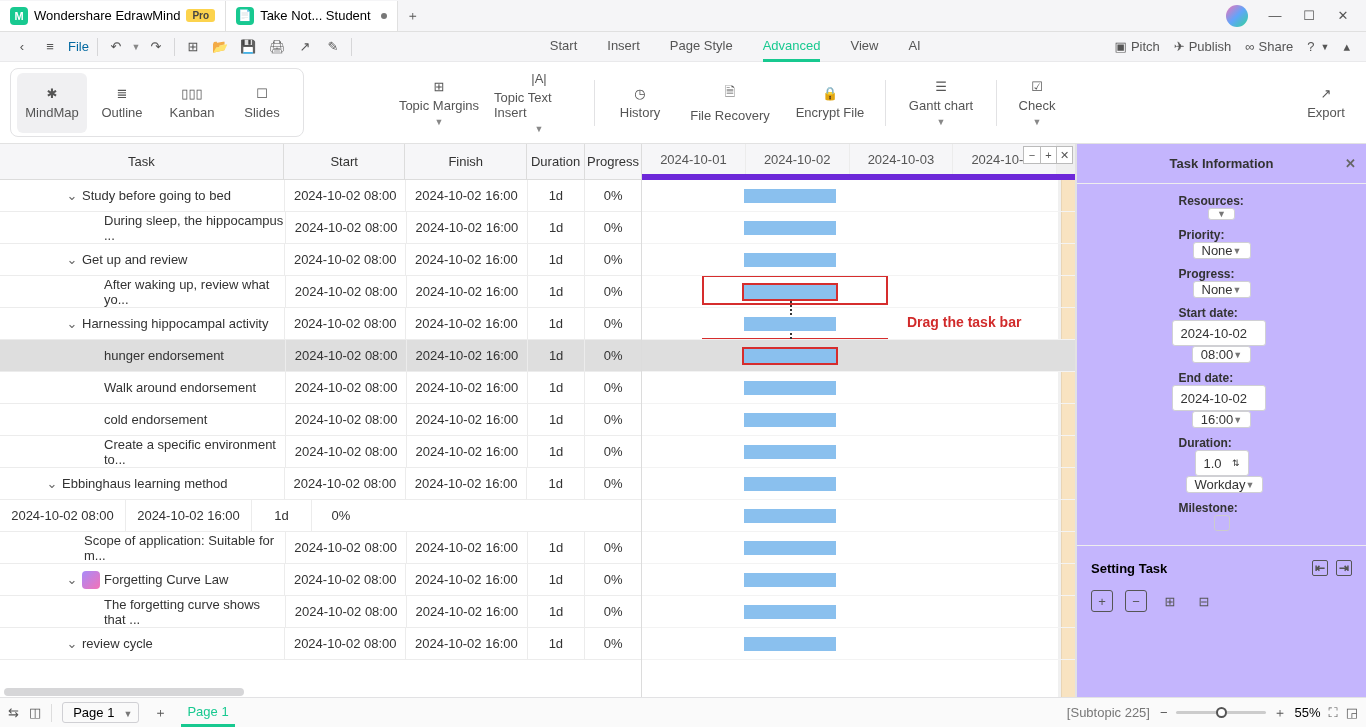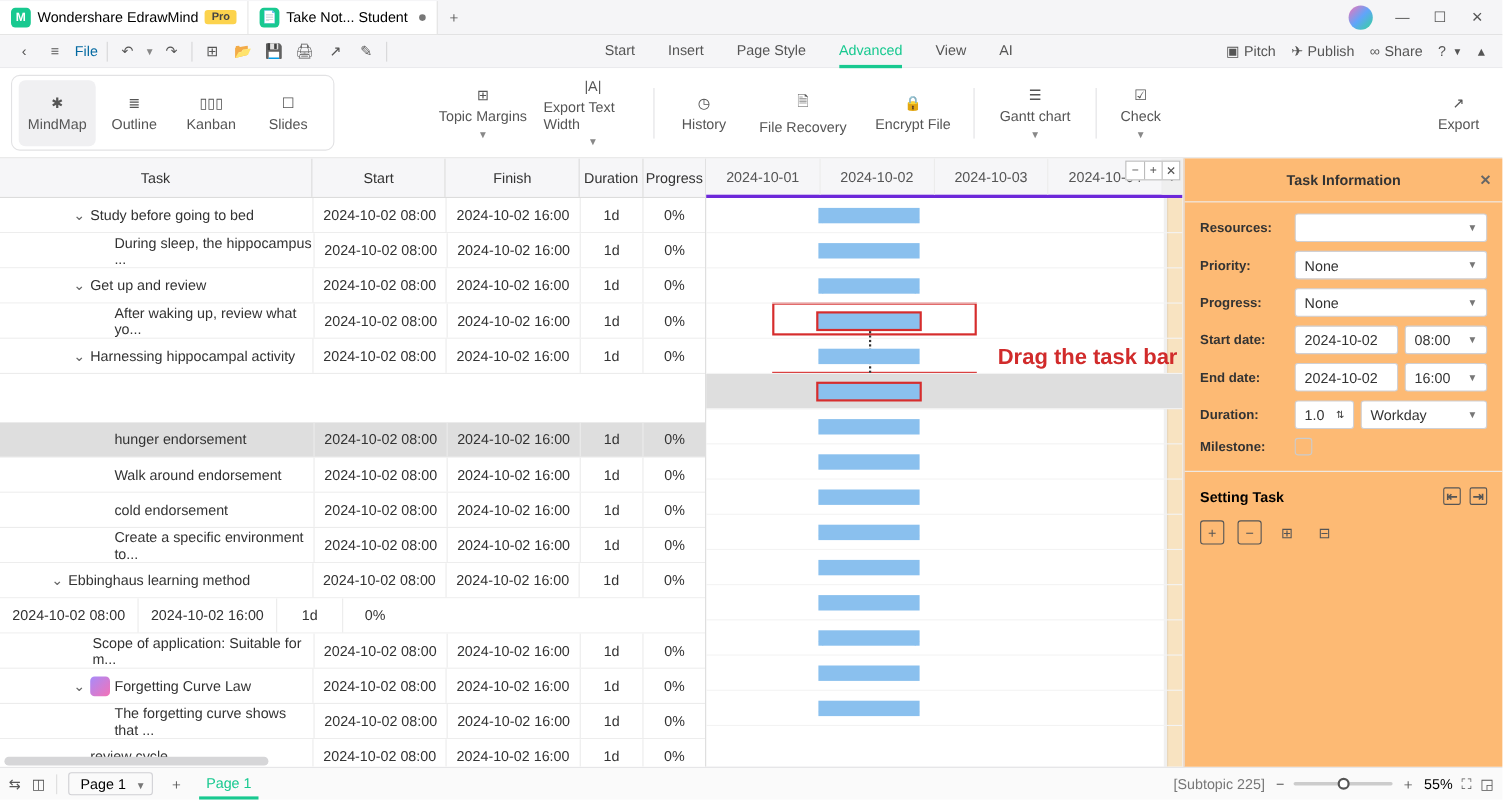--- a/index.html
+++ b/index.html
@@ -52,51 +52,51 @@
 .lg-head { display: flex; height: 36px; border-bottom: 1px solid #dcdcdc; background: #f6f6f8; }
 .lg-head .c { display: flex; align-items: center; justify-content: center; font-weight: 500; color: #333; border-right: 1px solid #dcdcdc; }
 .c-task { width: 294px; }
 .c-start { width: 126px; }
 .c-finish { width: 126px; }
 .c-dur { width: 60px; }
 .c-prog { width: 58px; border-right: none !important; }
 
 .lg-body { flex: 1; overflow: hidden; }
 .row { display: flex; height: 32px; border-bottom: 1px solid #ececec; background: #fff; }
-.row.sel { background: #dedede; margin-top: 44px; }
+.row.sel { background: #dedede; }
 .row .c { display: flex; align-items: center; border-right: 1px solid #ececec; color: #333; }
 .row .c.c-start, .row .c.c-finish, .row .c.c-dur, .row .c.c-prog { justify-content: center; }
 .row .c.c-prog { border-right: none; }
 .task-cell { padding-left: 10px; }
 .chev { width: 16px; color: #666; display: inline-flex; justify-content: center; margin-right: 2px; }
 .logo-mini { width: 18px; height: 18px; background: linear-gradient(135deg,#a78bfa,#f472b6); border-radius: 4px; margin-right: 4px; }
 
 .right-grid { flex: 1; position: relative; display: flex; flex-direction: column; }
-.rg-head { height: 36px; display: flex; border-bottom: 3px solid #6d28d9; background: #f6f6f8; }
+.rg-head { height: 36px; display: flex; border-bottom: 6px solid #6d28d9; background: #f6f6f8; }
 .rg-col { flex: 1; display: flex; align-items: center; justify-content: center; color: #555; border-right: 1px solid #ececec; }
 .rg-arrow { width: 18px; display: flex; align-items: center; justify-content: center; background: #efefef; cursor: pointer; }
 .rg-body { position: relative; flex: 1; }
 .rg-row { height: 32px; border-bottom: 1px solid #f3f3f3; position: relative; }
 .rg-row.sel { background: #dedede; }
 .bar { position: absolute; left: 102px; width: 92px; top: 9px; height: 14px; background: #8ac0ee; }
 .bar.notch::before, .bar.notch::after { content:''; position:absolute; bottom:-4px; width:0; height:0; border:4px solid transparent; border-top-color:#8ac0ee; }
 .bar.notch::before { left:0; }
 .bar.notch::after { right:0; }
 .red-box { position: absolute; border: 2.5px solid #d62d2d; pointer-events: none; }
 .dashed-arrow { position: absolute; left: 148px; top: 110px; height: 60px; border-left: 2px dotted #333; }
-.annot { position: absolute; left: 265px; top: 134px; color: #d12b2b; font-weight: bold; font-size: 20px; }
+.annot { position: absolute; left: 265px; top: 134px; color: #d12b2b; font-weight: bold; font-size: 14px; }
 .today-strip { position: absolute; right: 0; top: 0; bottom: 0; width: 14px; background: #f8e3c1; }
 .shadow-strip { position: absolute; right: 13px; top: 0; bottom: 0; width: 4px; background: rgba(0,0,0,0.06); }
 
 
-.sidepanel { width: 290px; background: #fdba74; border-left: 1px solid #e2e2e4; display: flex; flex-direction: column; }
+.sidepanel { width: 290px; background: #c4b5fd; border-left: 1px solid #e2e2e4; display: flex; flex-direction: column; }
 .sp-title { height: 40px; display: flex; align-items: center; justify-content: center; font-weight: 600; color: #333; position: relative; border-bottom: 1px solid #eee; }
 .sp-close { position: absolute; right: 10px; color: #666; cursor: pointer; }
 .sp-body { padding: 10px 14px; display: flex; flex-direction: column; gap: 8px; }
-.sp-row { display: flex; align-items: center; }
+.sp-row { display: flex; align-items: center; flex-direction: column; }
 .sp-label { width: 86px; font-weight: bold; color: #333; font-size: 12px; }
 .sp-input { flex: 1; height: 26px; border: 1px solid #d0d0d4; border-radius: 3px; display: flex; align-items: center; padding: 0 8px; color: #333; justify-content: space-between; background:#fff; cursor:pointer; }
 .sp-input.smaller { flex: none; width: 54px; }
 .sp-dd { color: #777; font-size: 9px; }
 .chk { width: 16px; height: 16px; border: 1px solid #ccc; border-radius: 3px; }
 .sp-divider { height: 1px; background: #eee; margin: 6px -14px; }
 .sp-section { display: flex; align-items: center; justify-content: space-between; font-weight: 600; }
 .sp-icons { display: flex; gap: 8px; }
 .sp-ico { width: 16px; height: 16px; border: 1.5px solid #555; border-radius: 2px; display: flex; align-items: center; justify-content: center; color:#555; font-size:12px; cursor:pointer; }
 .sp-btns { display: flex; gap: 12px; margin-top: 6px; }
@@ -203,21 +203,21 @@
       </div>
   </div>
   <div class="ribbon-rest">
     <div class="r-item">
         <span>⊞</span>
         <span>Topic Margins</span>
         <span style="font-size:9px;color:#888">▼</span>
       </div>
     <div class="r-item">
         <span>|A|</span>
-        <span>Export Text Width</span>
+        <span>Topic Text Insert</span>
         <span style="font-size:9px;color:#888">▼</span>
       </div>
     <div class="r-sep"></div>
     <div class="r-item" style="width:70px">
         <span>◷</span>
         <span>History</span>
       </div>
     <div class="r-item">
         <span>🗎</span>
         <span>File Recovery</span>

